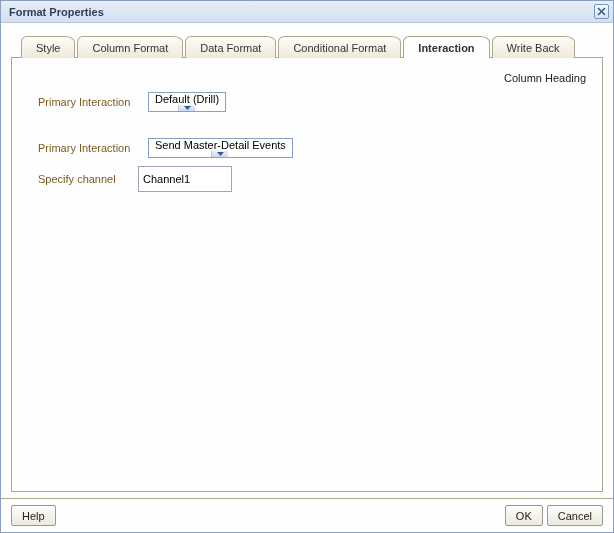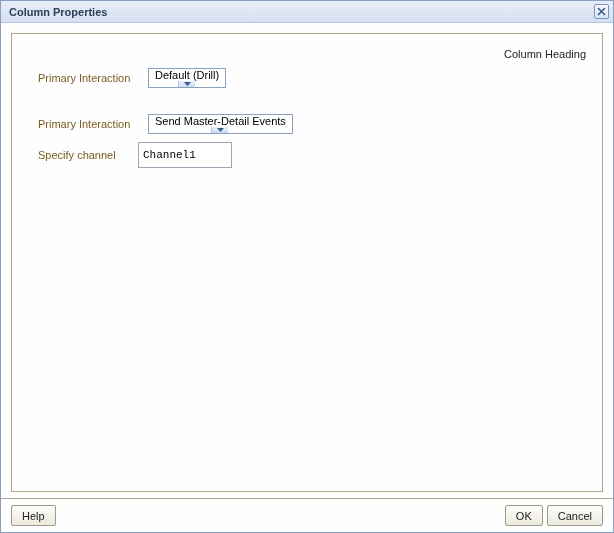--- a/index.html
+++ b/index.html
@@ -133,21 +133,21 @@
     display: flex;
     align-items: center;
     justify-content: center;
   }
   .text-input {
     border: 1px solid #9ba7b7;
     height: 20px;
     width: 94px;
     font-size: 11px;
     padding: 12px 4px;
-    font-family: Liberation Mono, monospace;
+    font-family: Liberation Sans, sans-serif;
   }
   .footer {
     border-top: 1px solid #b0a68c;
     height: 34px;
     display: flex;
     align-items: center;
     padding: 0 10px;
     justify-content: space-between;
     background: #fefefe;
   }
@@ -175,30 +175,38 @@
     margin-left: 4px;
     display: inline-flex;
   }
 </style>
 </head>
 <body>
 
 <div class="dialog">
 
   <div class="titlebar">
-    <span class="titlebar-text">Column Properties</span>
+    <span class="titlebar-text">Format Properties</span>
     <div class="close-btn">
       <svg width="9" height="9" viewBox="0 0 9 9">
         <path d="M1 1 L8 8 M8 1 L1 8" stroke="#3a5a8a" stroke-width="1.6" fill="none"></path>
       </svg>
     </div>
   </div>
 
   <div class="body-area">
 
+    <div class="tabstrip">
+      <div class="tab">Style</div>
+      <div class="tab">Column Format</div>
+      <div class="tab">Data Format</div>
+      <div class="tab">Conditional Format</div>
+      <div class="tab active">Interaction</div>
+      <div class="tab">Write Back</div>
+    </div>
 
     <div class="tab-panel">
 
       <div class="section">
         <div class="section-heading">Column Heading</div>
         <div class="form-row">
           <span class="form-label">Primary Interaction</span>
           <div class="select">
             <span class="select-text">Default (Drill)</span>
             <span class="select-arrow">

